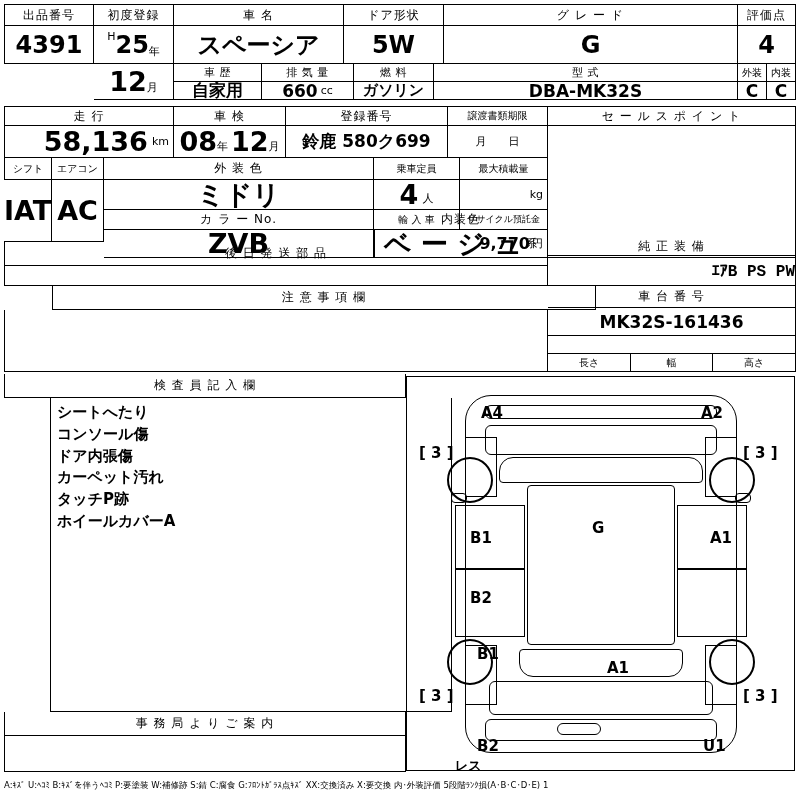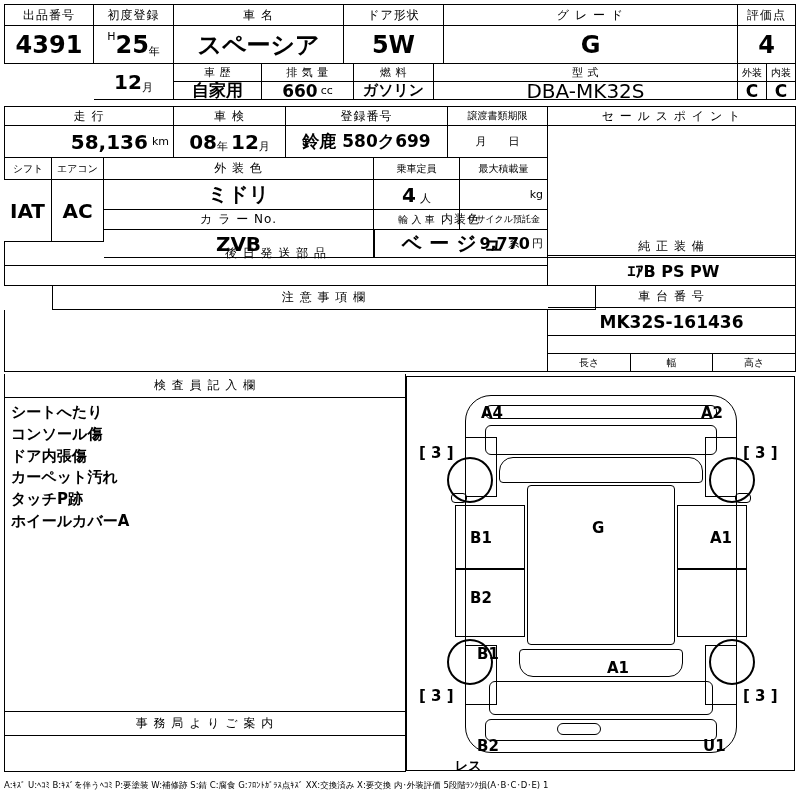--- a/index.html
+++ b/index.html
@@ -11,27 +11,27 @@
     overflow:hidden;
   }
   .sheet{position:relative;width:682px;height:800px;box-sizing:border-box;}
 
   
   .c{position:absolute;box-sizing:border-box;border:1px solid #000;display:flex;align-items:center;justify-content:center;overflow:hidden;}
   .nt{border-top:none;}
   .nl{border-left:none;}
   .lbl{font-size:12px;letter-spacing:1px;}
   .lbl-s{font-size:11px;letter-spacing:0.5px;}
-  .val{font-size:20px;font-weight:bold;}
+  .val{font-size:27px;font-weight:bold;}
   .val-l{font-size:24px;font-weight:bold;}
   .val-m{font-size:17px;font-weight:bold;}
   .sub{font-size:11px;}
-  .left{justify-content:center;padding-left:4px;}
+  .left{justify-content:flex-end;padding-left:4px;font-family:Liberation Mono, monospace;}
   .right{justify-content:flex-end;padding-right:4px;}
-  .top{align-items:flex-start;}
+  .top{align-items:flex-start;margin-left:46px;}
 
   .notes{position:absolute;box-sizing:border-box;font-size:15px;font-weight:bold;line-height:1.45;padding:4px 6px;text-align:left;}
   .notes div{white-space:nowrap;}
 
   .legend{position:absolute;left:4px;top:780px;width:792px;font-size:8.5px;white-space:nowrap;letter-spacing:0;}
 
   
   .diagram{position:absolute;left:406px;top:376px;width:389px;height:395px;border:1px solid #000;box-sizing:border-box;}
   .mark{position:absolute;font-size:15px;font-weight:bold;}
   .mark-sm{position:absolute;font-size:13px;font-weight:bold;}
@@ -113,21 +113,21 @@
       <span class="lbl-s">燃 料</span>
     </div>
   <div class="c nl nt" style="left:354px;top:82px;width:80px;height:18px;">
       <span style="font-size:15px;font-weight:bold;">ガソリン</span>
     </div>
 
   <div class="c nl nt" style="left:434px;top:64px;width:304px;height:18px;">
       <span class="lbl-s">型 式</span>
     </div>
   <div class="c nl nt" style="left:434px;top:82px;width:304px;height:18px;">
-      <span style="font-size:20px;font-weight:normal;">DBA-MK32S</span>
+      <span style="font-size:17px;font-weight:bold;">DBA-MK32S</span>
     </div>
 
   <div class="c nl nt" style="left:738px;top:64px;width:29px;height:18px;">
       <span style="font-size:10px;">外装</span>
     </div>
   <div class="c nl nt" style="left:767px;top:64px;width:29px;height:18px;">
       <span style="font-size:10px;">内装</span>
     </div>
   <div class="c nl nt" style="left:738px;top:82px;width:29px;height:18px;">
       <span style="font-size:17px;font-weight:bold;">C</span>

